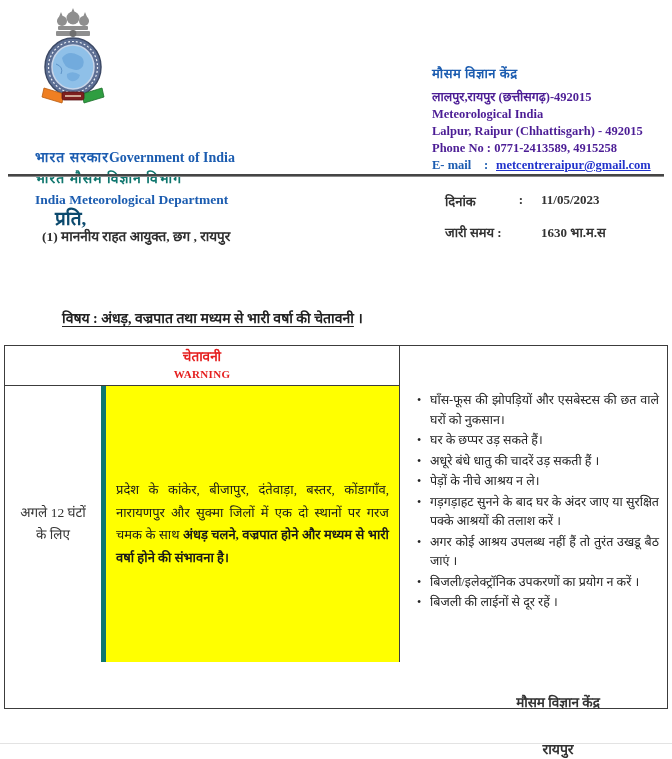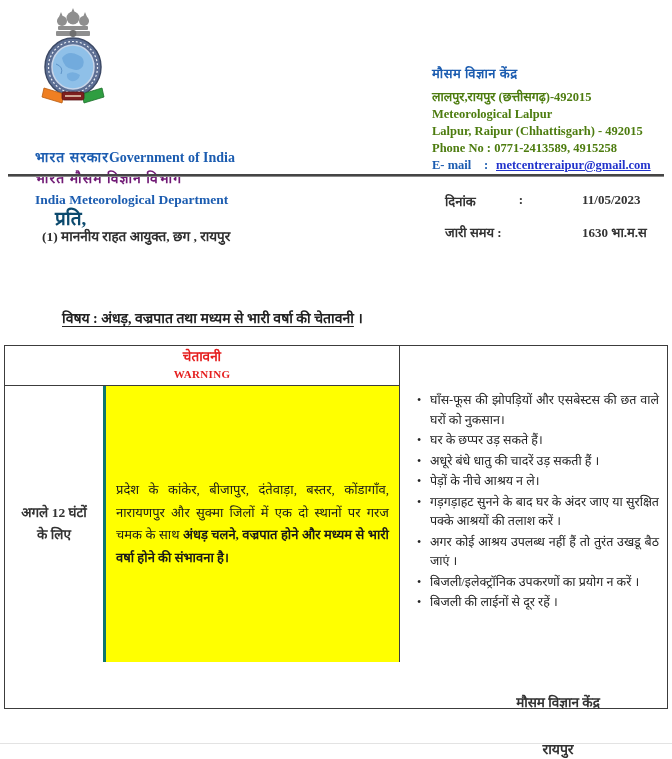--- a/index.html
+++ b/index.html
@@ -7,63 +7,63 @@
   .page {
     position:relative; width:672px; height:759px; background:#ffffff;
     font-family:"Liberation Serif", serif; color:#1f1f1f; overflow:hidden;
   }
 
   
   .logo-wrap { position:absolute; left:34px; top:6px; width:78px; height:102px; }
   .hdr-left { position:absolute; left:35px; top:110px; line-height:21px;margin-top:37px; }
   .hdr-left .l1 { font-size:14px; font-weight:bold; color:#1b5cb0; }
   .hdr-left .l1 .hi { letter-spacing:1px; }
-  .hdr-left .l2 { font-size:14px; font-weight:bold; color:#701a75; letter-spacing:1px; }
+  .hdr-left .l2 { font-size:14px; font-weight:bold; color:#0f766e; letter-spacing:1px; }
   .hdr-left .l3 { font-size:13.5px; font-weight:bold; color:#1b5cb0; }
 
   .hdr-right { position:absolute; left:432px; top:64px; width:236px; }
   .hdr-right .r1 { font-size:13px; font-weight:bold; color:#1b5cb0; margin-bottom:7px; letter-spacing:0.5px; }
-  .hdr-right .rl { font-size:12.5px; font-weight:bold; color:#4d7c0f; line-height:17px; }
+  .hdr-right .rl { font-size:12.5px; font-weight:bold; color:#4c1d95; line-height:17px; }
   .email-row { display:flex; font-size:12.5px; font-weight:bold; color:#1b5cb0; line-height:17px; }
   .email-row .lbl { width:52px; }
   .email-row .col { width:12px; }
   .email-row a { color:#2233cc; text-decoration:underline; }
 
   .rule { position:absolute; left:8px; top:174px; width:656px; height:3px;
           background:#454545; border-bottom:1px solid #8a8a8a; }
 
   
   .to-label { position:absolute; left:55px; top:205px; font-size:19px; font-weight:600; color:#0c4a6e; }
   .recipient { position:absolute; left:42px; top:227px; font-size:13.5px; font-weight:600; color:#2e2e2e; }
 
   .date-block { position:absolute; left:445px; top:192px; width:220px; font-size:13px; font-weight:600; color:#333; }
-  .date-row { display:flex; margin-bottom:13px;gap:41px; }
+  .date-row { display:flex; margin-bottom:13px; }
   .date-row .dl { width:96px; display:flex; justify-content:space-between; padding-right:18px; }
   .date-row .dl2 { width:96px; }
   .date-row .dv { flex:1; }
 
   .subject { position:absolute; left:62px; top:308px; font-size:14px; font-weight:bold; color:#222; }
   .subject .underlined { text-decoration:underline; text-underline-offset:3px; }
 
   
   .warn-table {
     position:absolute; left:4px; top:345px; width:664px; height:364px;
     display:grid; grid-template-columns:101px 294px 269px; grid-template-rows:40px 276px;
     border:1.5px solid #3c3c3c;
   }
   .th-warning { grid-column:1 / span 2; grid-row:1; border-right:1px solid #3c3c3c; border-bottom:1px solid #3c3c3c;
     display:flex; flex-direction:column; align-items:center; justify-content:center; }
   .th-impact { grid-column:3; grid-row:1; border-bottom:1px solid #3c3c3c;
     display:flex; flex-direction:column; align-items:center; justify-content:center; }
   .th-hi { font-size:13.5px; font-weight:bold; color:#e51f1f; line-height:18px; }
   .th-en { font-size:11px; font-weight:bold; color:#e51f1f; line-height:17px; letter-spacing:0.3px; }
 
-  .td-period { grid-column:1; grid-row:2; border-right:3px solid #0f766e;
+  .td-period { grid-column:1; grid-row:2; border-right:5px solid #0f766e;
     display:flex; flex-direction:column; align-items:center; justify-content:center;
-    font-size:13.5px; font-weight:700; color:#333; line-height:22px; }
+    font-size:13.5px; font-weight:400; color:#333; line-height:22px; }
   .td-warning { grid-column:2; grid-row:2; background:#ffff00; border-right:1px solid #3c3c3c;
     display:flex; align-items:center; padding:0 10px; }
   .td-warning p { font-size:13px; line-height:22.5px; text-align:justify; color:#1a1a1a; font-weight:500; }
   .td-warning p b { font-weight:bold; }
   .td-impact { grid-column:3; grid-row:2; padding:5px 6px 0 8px; }
 
   .bullet-row { display:flex; margin-bottom:1px; }
   .bullet-row .dot { width:22px; text-align:center; font-size:12px; color:#222; line-height:19.5px; }
   .bullet-row .txt { flex:1; font-size:12.5px; color:#222; line-height:19.5px; text-align:justify; padding-right:4px; font-weight:500; }
 
@@ -113,21 +113,21 @@
     <div class="l1">
       <span class="hi">भारत सरकार</span><span>Government of India</span>
     </div>
     <div class="l2">भारत मौसम विज्ञान विभाग</div>
     <div class="l3">India Meteorological Department</div>
   </div>
 
   <div class="hdr-right">
     <div class="r1">मौसम विज्ञान केंद्र</div>
     <div class="rl">लालपुर,रायपुर (छत्तीसगढ़)-492015</div>
-    <div class="rl">Meteorological Lalpur</div>
+    <div class="rl">Meteorological India</div>
     <div class="rl">Lalpur, Raipur (Chhattisgarh) - 492015</div>
     <div class="rl">Phone No : 0771-2413589, 4915258</div>
     <div class="email-row">
       <span class="lbl">E- mail</span>
       <span class="col">:</span>
       <a href="#">metcentreraipur@gmail.com</a>
     </div>
   </div>
 
   <div class="rule"></div>

